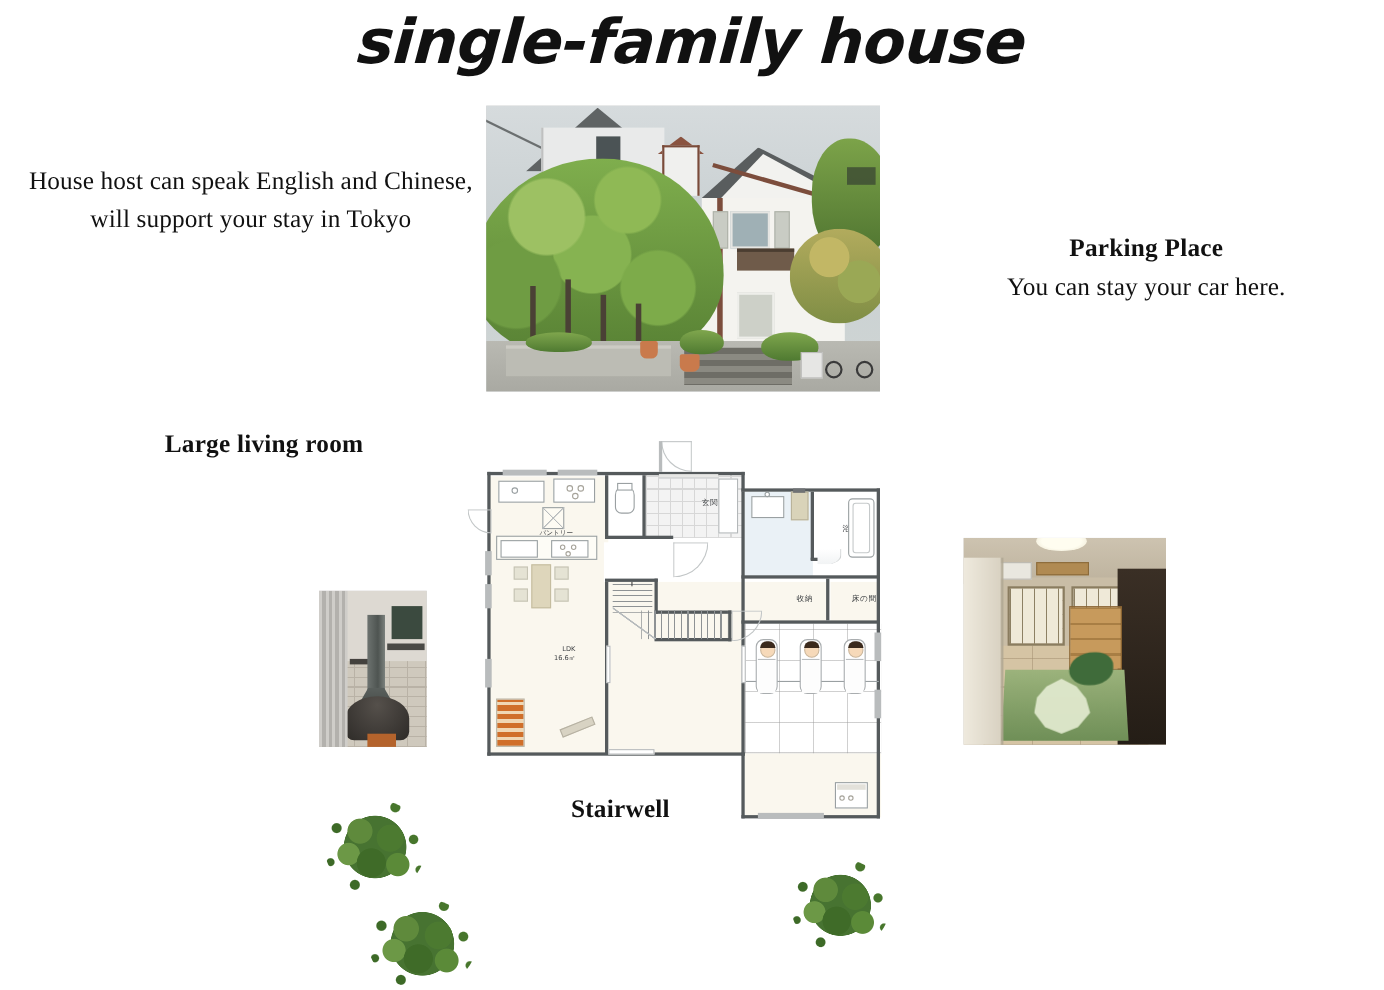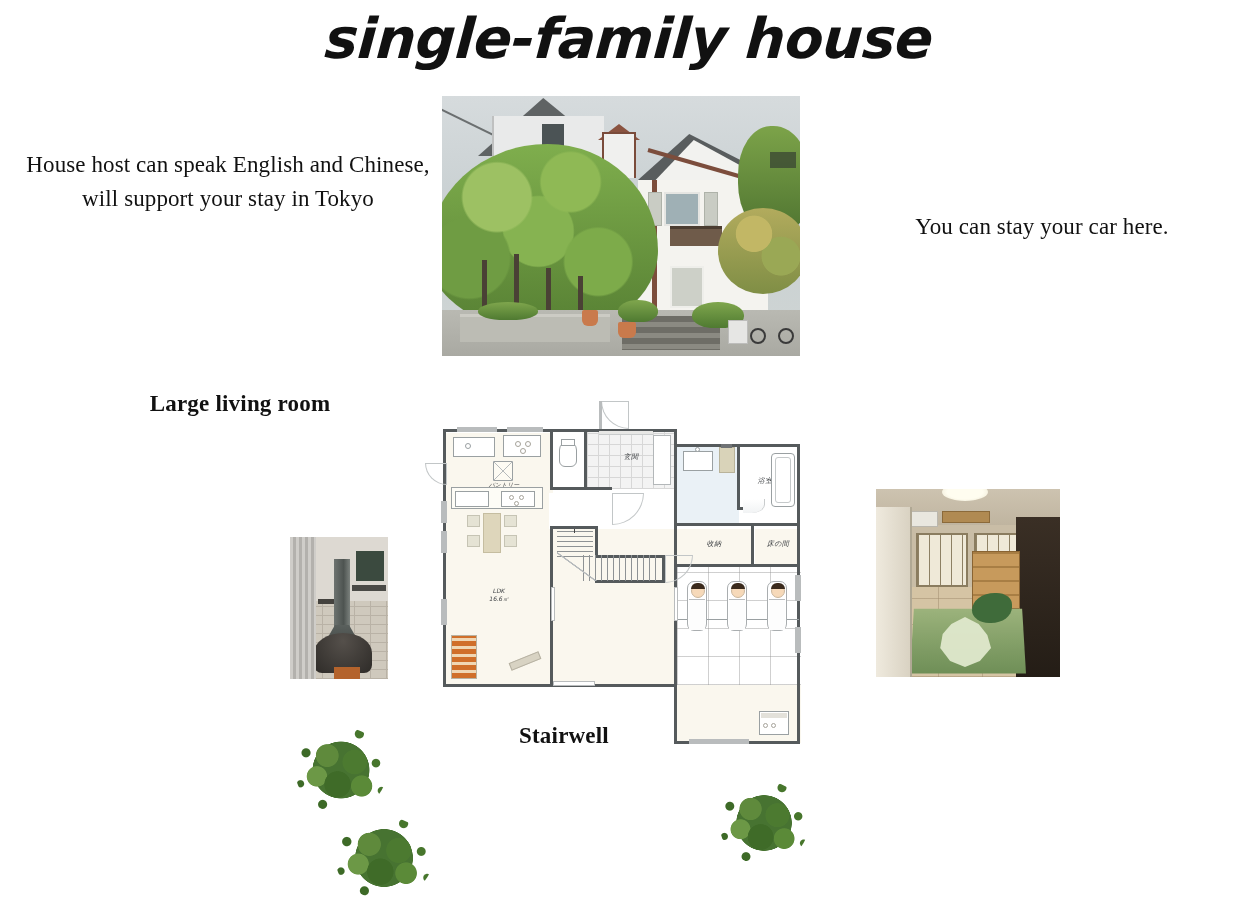--- a/index.html
+++ b/index.html
@@ -319,22 +319,22 @@
   .fx    { border:1px solid #9aa0a2; background:#ffffff; }
   .tile-grid {
     background:
       repeating-linear-gradient(0deg, #d7d7d7 0 1px, transparent 1px 11px),
       repeating-linear-gradient(90deg, #d7d7d7 0 1px, transparent 1px 11px),
       #f3f3f3;
   }
   .lbl {
     position:absolute;
     font-family:"DejaVu Sans","Liberation Sans",sans-serif;
-    font-size:6px; color:#3f4245; text-align:center;
-    line-height:1.25; white-space:nowrap;font-style:italic;
+    font-size:6px; color:#3f4245; text-align:right;
+    line-height:1.25; white-space:nowrap;
   }
   .lbl-jp { font-size:7px; letter-spacing:.5px; }
   .stairs-tread {
     background: repeating-linear-gradient(0deg, #8e9294 0 1px, transparent 1px 5px);
   }
   .stairs-tread-h {
     background: repeating-linear-gradient(90deg, #8e9294 0 1px, transparent 1px 6px);
   }
   .door-arc {
     border:1px solid #c2c6c7; border-radius:0 0 0 100%;
@@ -391,20 +391,21 @@
 </head>
 <body>
 
 <div id="title">single-family house</div>
 
 <div class="block" id="blk-communication">
   <div class="bd">House host can speak English and Chinese, will support your stay in Tokyo</div>
 </div>
 
 <div class="block" id="blk-parking">
+  <div class="hd">Parking Place</div>
   <div class="bd">You can stay your car here.</div>
 </div>
 
 <div class="block" id="blk-living">
   <div class="hd">Large living room</div>
 </div>
 
 <div class="block" id="blk-tatami">
 </div>
 

